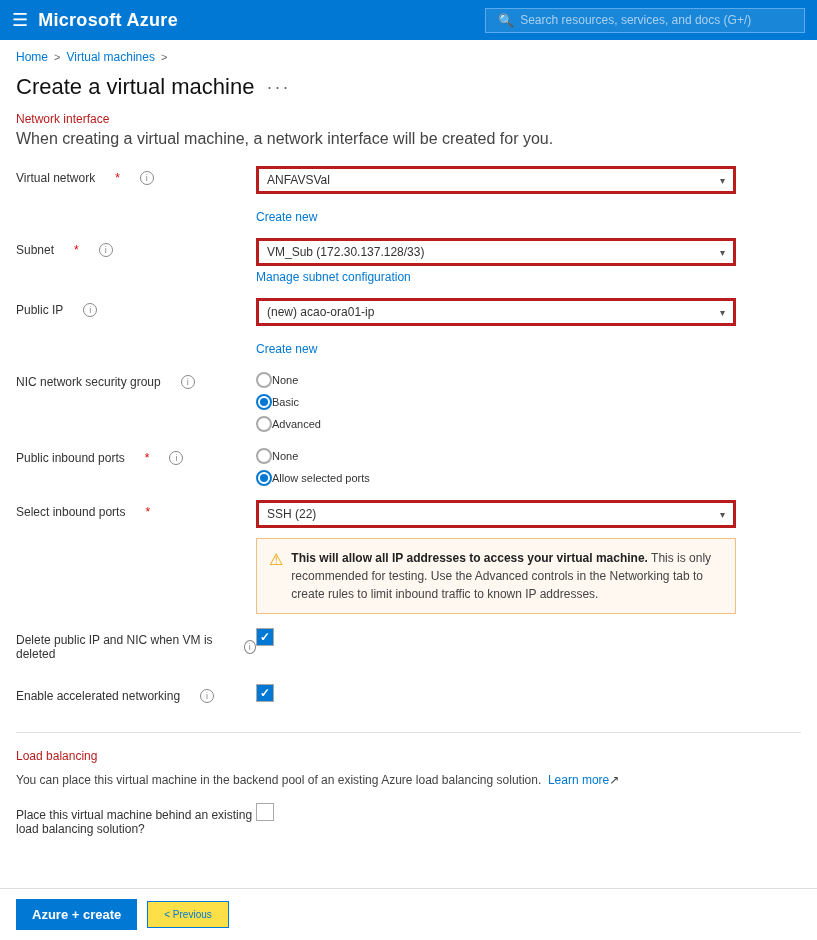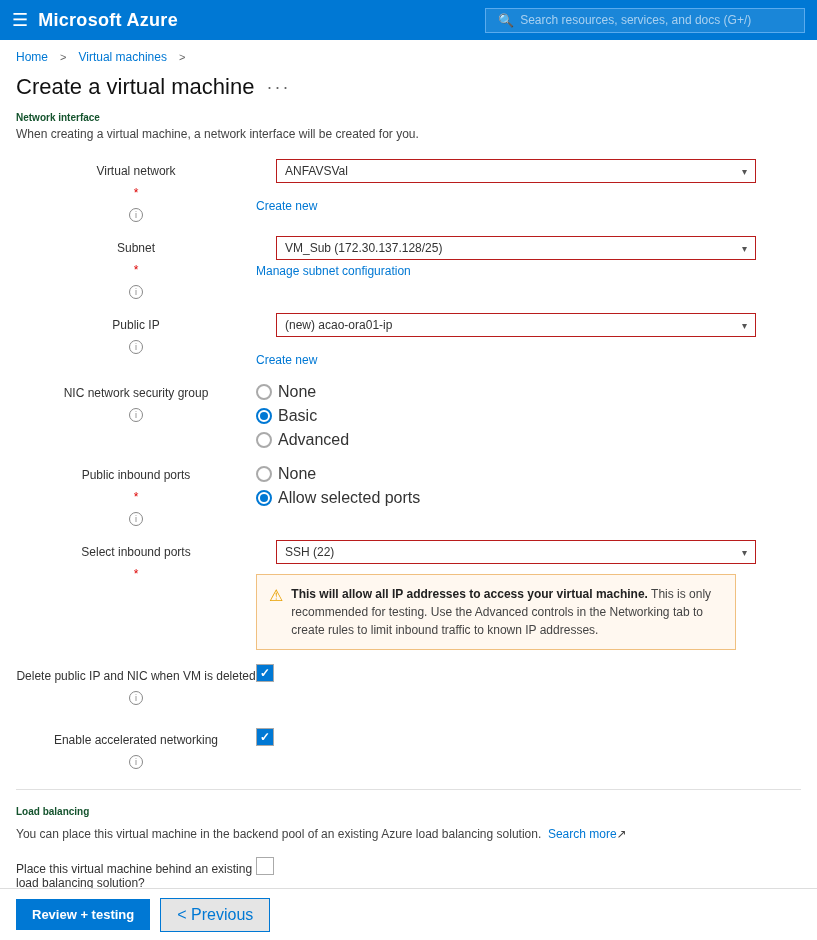--- a/index.html
+++ b/index.html
@@ -39,21 +39,21 @@
     }
     .topnav-search input::placeholder { color: #a8d0f0; }
 
     
     .breadcrumb {
       padding: 10px 16px 6px;
       font-size: 12px;
       color: #0078d4;
       display: flex;
       align-items: center;
-      gap: 12px;
+      gap: 6px;
     }
     .breadcrumb a { color: #0078d4; text-decoration: none; }
     .breadcrumb-sep { color: #666; font-size: 11px; }
 
     
     .page-title-row {
       padding: 4px 16px 12px;
       display: flex;
       align-items: center;
       gap: 12px;
@@ -65,48 +65,47 @@
     }
     .page-menu { color: #666; font-size: 18px; cursor: pointer; letter-spacing: 2px; }
 
     
     .main-content {
       padding: 0 16px 80px;
     }
 
     
     .section-title {
-      font-size: 10px;
-      font-weight: 700;
+      font-size: 12px;
+      font-weight: 400;
       margin-bottom: 4px;
-      color: #14532d;
+      color: #b91c1c;
     }
     .section-desc {
-      font-size: 12px;
+      font-size: 16px;
       color: #444;
       margin-bottom: 18px;
     }
 
     
     .form-row {
       display: flex;
       align-items: flex-start;
       margin-bottom: 14px;
       min-height: 28px;
     }
     .form-label {
       width: 240px;
       flex-shrink: 0;
       font-size: 12px;
       color: #333;
       padding-top: 5px;
       display: flex;
       align-items: center;
-      gap: 8px;
-      flex-direction: column;
+      gap: 20px;
     }
     .form-label .required { color: #d00; }
     .info-icon {
       display: inline-flex;
       align-items: center;
       justify-content: center;
       width: 14px;
       height: 14px;
       border-radius: 50%;
       border: 1px solid #888;
@@ -114,44 +113,43 @@
       font-size: 9px;
       cursor: pointer;
     }
     .form-control { flex: 1; }
 
     
     .dropdown {
       display: flex;
       align-items: center;
       justify-content: space-between;
-      border: 1px solid #b91c1c;
+      border: 3px solid #b91c1c;
       padding: 4px 8px;
       background: #fff;
       cursor: pointer;
       font-size: 12px;
       color: #333;
       width: 100%;
       max-width: 480px;
-      margin-left: 20px;
     }
     .dropdown-arrow { font-size: 10px; color: #555; }
 
     .create-new-link {
       display: inline-block;
       margin-top: 16px;
       font-size: 12px;
       color: #0078d4;
       text-decoration: none;
       cursor: pointer;
     }
 
     
     .radio-group { display: flex; flex-direction: column; gap: 6px; padding-top: 2px; }
-    .radio-item { display: flex; align-items: center; gap: 6px; cursor: pointer; font-size: 16px; }
+    .radio-item { display: flex; align-items: center; cursor: pointer; font-size: 11px; }
     .radio-input {
       width: 16px; height: 16px;
       border-radius: 50%;
       border: 2px solid #aaa;
       background: #fff;
       display: flex; align-items: center; justify-content: center;
       flex-shrink: 0;
     }
     .radio-input.selected { border-color: #0078d4; }
     .radio-input.selected::after {
@@ -231,25 +229,25 @@
     .btn-primary {
       background: #0078d4;
       color: #fff;
       border: none;
       padding: 8px 16px;
       font-size: 13px;
       cursor: pointer;
       font-weight: 600;
     }
     .btn-secondary {
-      background: #e5e5e5;
+      background: #fde047;
       color: #0078d4;
       border: 1px solid #0078d4;
       padding: 7px 16px;
-      font-size: 16px;
+      font-size: 10px;
       cursor: pointer;
     }
     .btn-next {
       background: #fff;
       color: #0078d4;
       border: 1px solid #0078d4;
       padding: 7px 16px;
       font-size: 13px;
       cursor: pointer;
     }
@@ -308,21 +306,21 @@
   </div>
 
   <div class="form-row">
     <div class="form-label">
       <span>Subnet</span>
       <span class="required">*</span>
       <span class="info-icon">i</span>
     </div>
     <div class="form-control">
       <div class="dropdown">
-        <span>VM_Sub (172.30.137.128/25)</span>
+        <span>VM_Sub (172.30.137.128/33)</span>
         <span class="dropdown-arrow">▾</span>
       </div>
       <a class="manage-link">Manage subnet configuration</a>
     </div>
   </div>
 
   <div class="form-row">
     <div class="form-label">
       <span>Public IP</span>
       <span class="info-icon">i</span>
@@ -422,32 +420,32 @@
         <div class="checkbox"></div>
       </div>
     </div>
   </div>
 
   <div class="section-divider"></div>
   <div class="section-title" style="margin-bottom:8px;">Load balancing</div>
 
   <div class="lb-desc">
     <span>You can place this virtual machine in the backend pool of an existing Azure load balancing solution.</span>
-    &nbsp;<a href="#">Search more</a>↗
+    &nbsp;<a href="#">Learn more</a>↗
   </div>
 
   <div class="form-row">
     <div class="form-label">
       <span>Place this virtual machine behind an existing load balancing solution?</span>
     </div>
     <div class="form-control">
       <div class="checkbox-item">
         <div class="checkbox-unchecked"></div>
       </div>
     </div>
   </div>
 
 </div>
 
 <div class="bottom-bar">
-  <button class="btn-primary">Review + testing</button>
+  <button class="btn-primary">Azure + create</button>
   <button class="btn-secondary">&lt; Previous</button>
 </div>
 
 </body></html>

